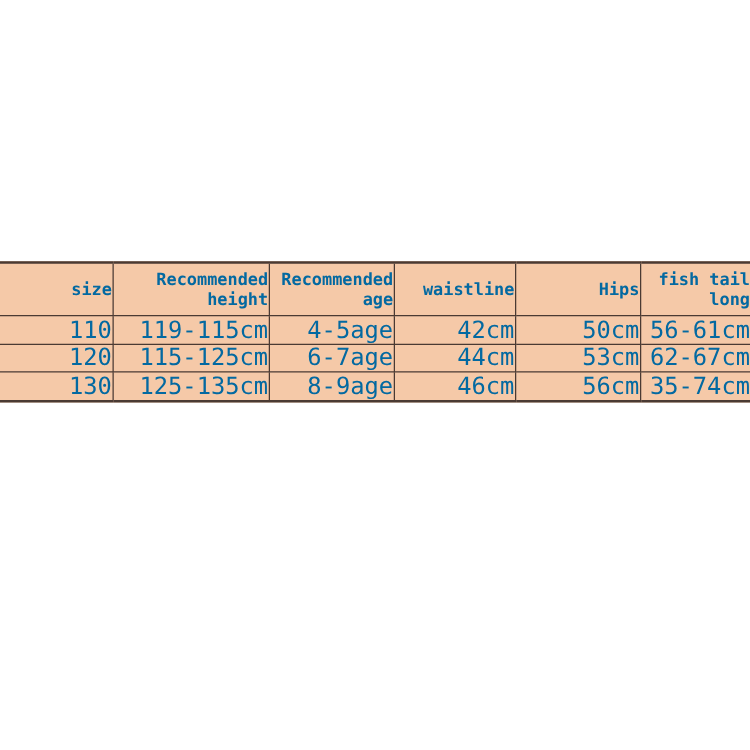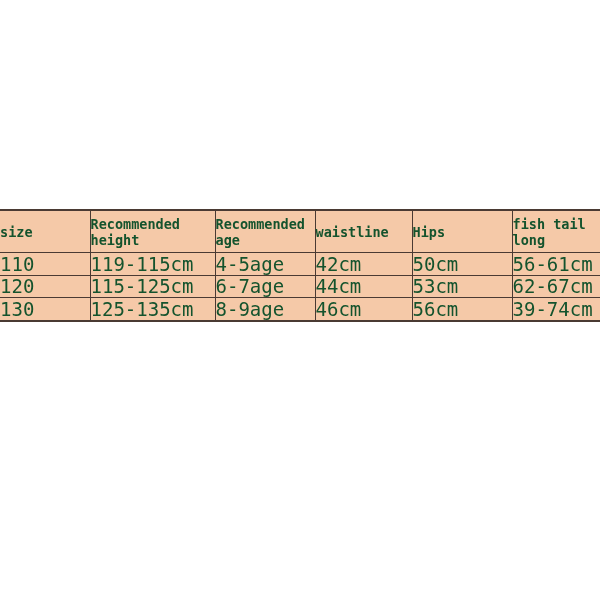--- a/index.html
+++ b/index.html
@@ -26,22 +26,22 @@
     width: 600px;
     border-collapse: collapse;
     table-layout: fixed;
     background: #f5c9a8;
   }
 
   table.size-chart td,
   table.size-chart th {
     border: 1px solid #4a3a33;
     background: #f5c9a8;
-    color: #14532d;
-    text-align: left;
+    color: #0369a1;
+    text-align: right;
     vertical-align: middle;
     padding: 0;
     font-family: "DejaVu Sans Mono", monospace;
   }
 
   
   table.size-chart tr > *:first-child { border-left: none; }
   table.size-chart tr > *:last-child  { border-right: none; }
 
   table.size-chart thead th {
@@ -112,17 +112,17 @@
         <td>44cm</td>
         <td>53cm</td>
         <td>62-67cm</td>
       </tr>
       <tr>
         <td>130</td>
         <td>125-135cm</td>
         <td>8-9age</td>
         <td>46cm</td>
         <td>56cm</td>
-        <td>39-74cm</td>
+        <td>35-74cm</td>
       </tr>
     </tbody>
   </table>
 </div>
 
 </body></html>

